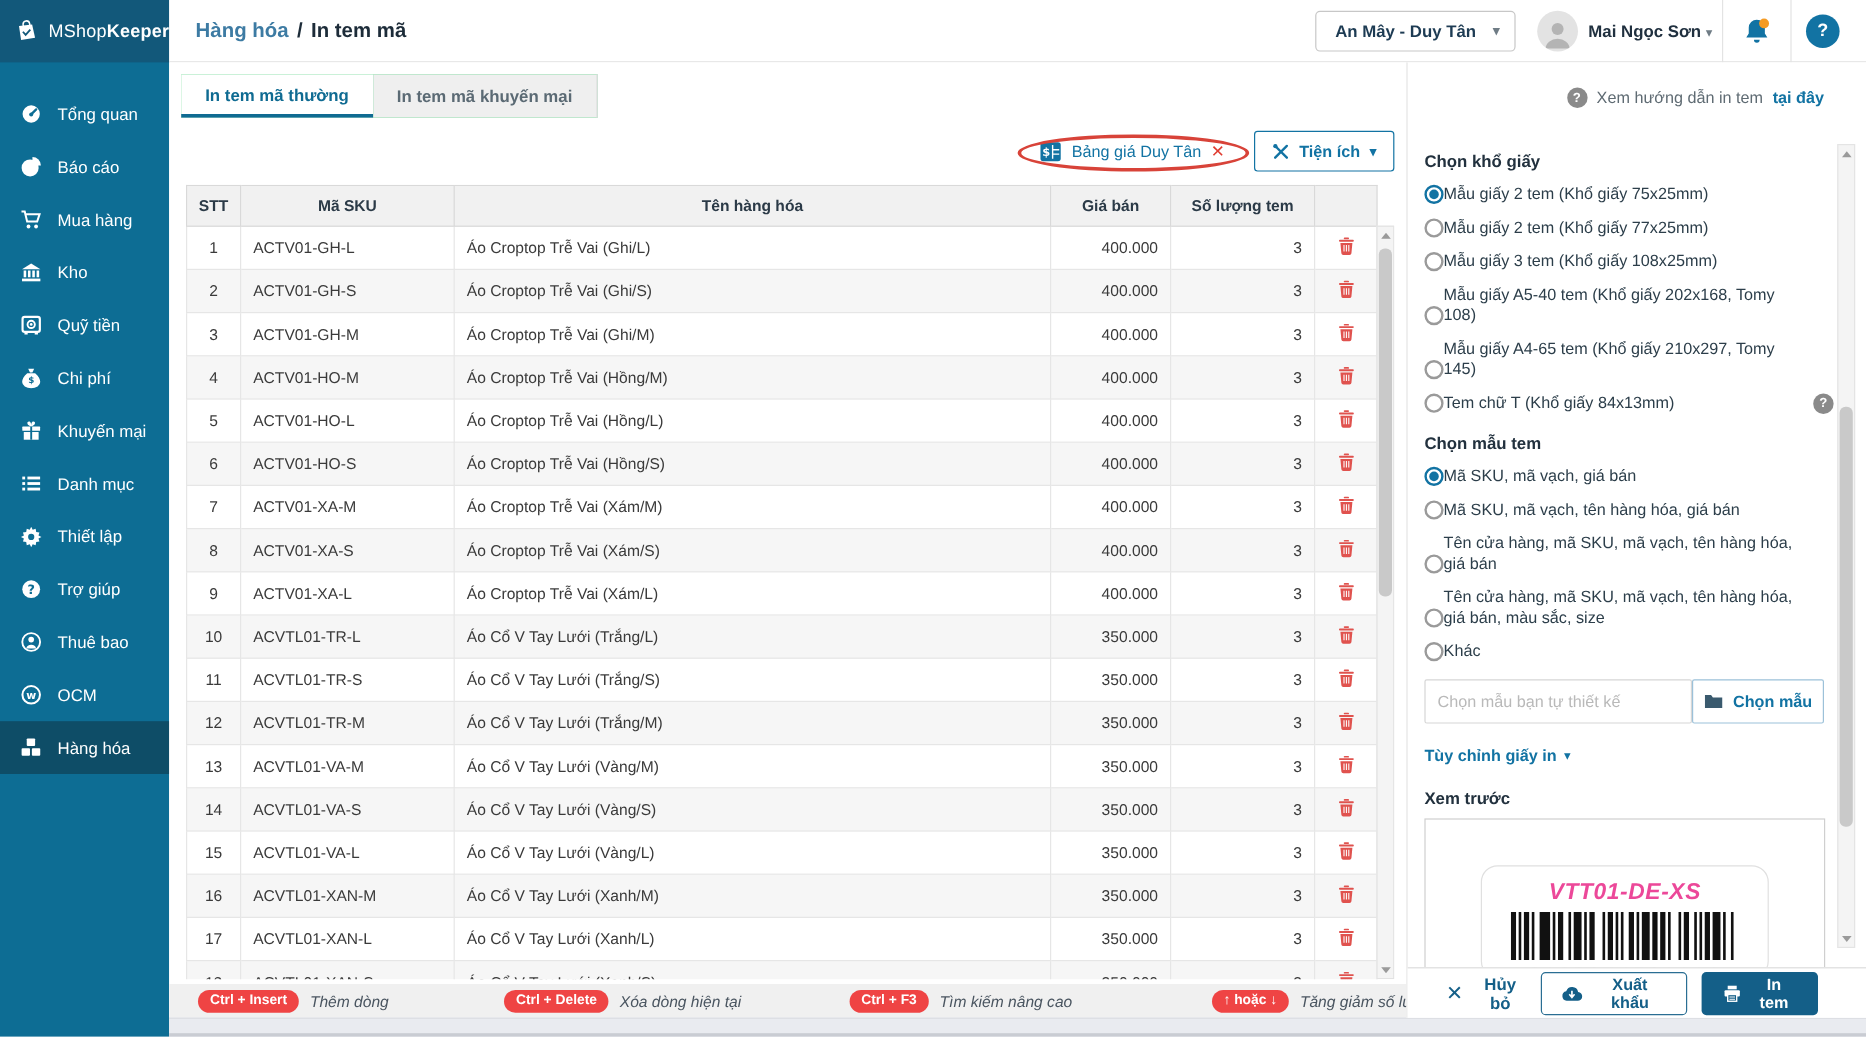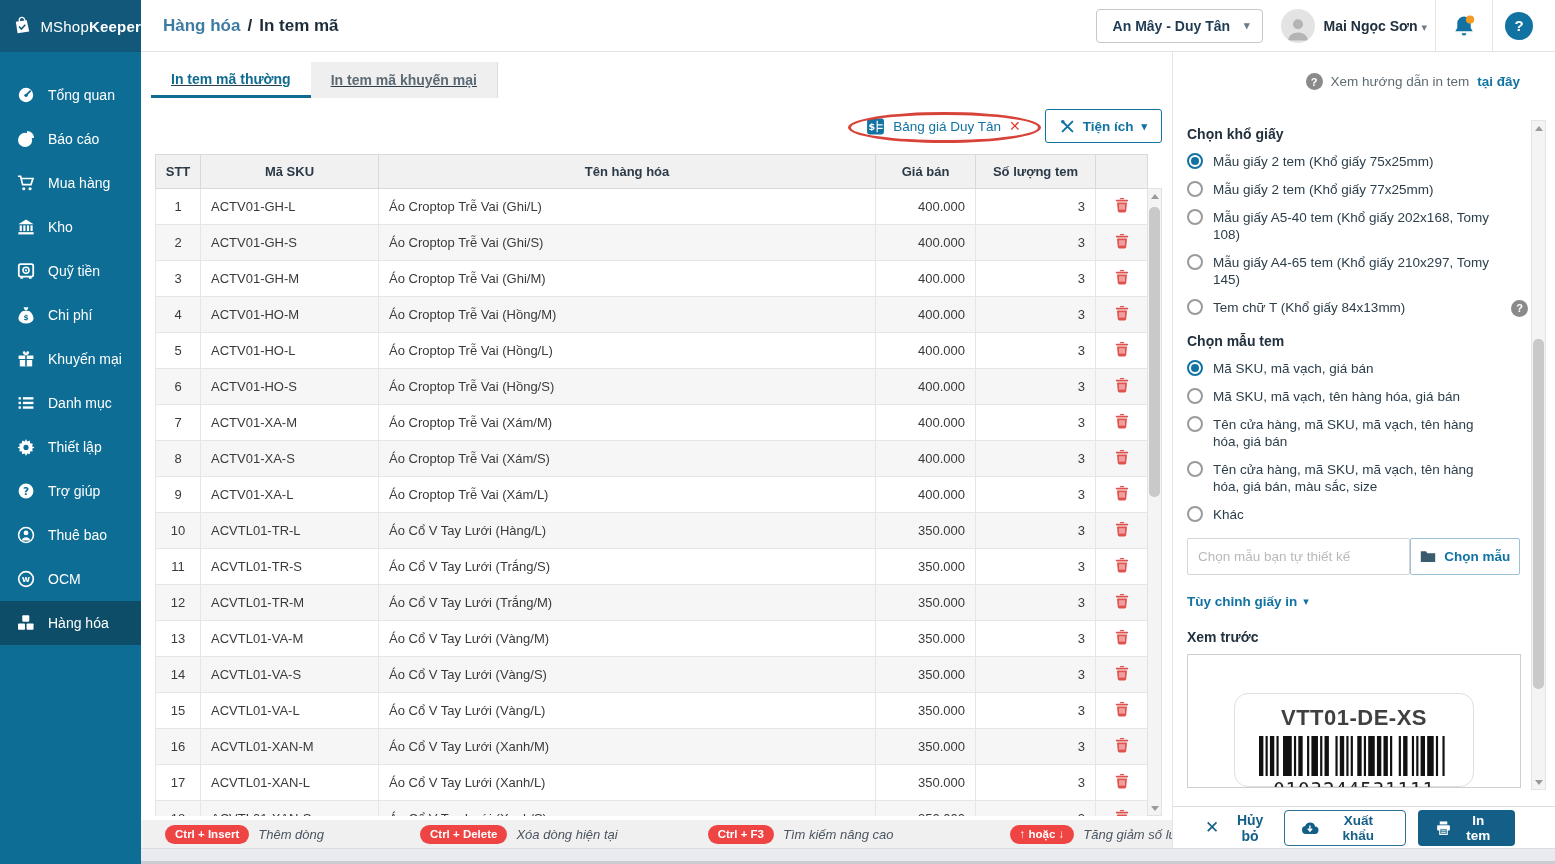--- a/index.html
+++ b/index.html
@@ -33,21 +33,21 @@
   .user-name { font-size:14px; font-weight:bold; color:#20303f; margin-right:8px; cursor:pointer; }
   .tb-div { width:1px; height:52px; background:#e3e3e3; margin:0 0; }
   .bell-wrap { width:56px; display:flex; justify-content:center; position:relative; cursor:pointer; }
   .help-btn { width:52px; display:flex; justify-content:center; }
   .help-circle { width:28px; height:28px; border-radius:50%; background:#1273a3; color:#fff; font-weight:bold; font-size:15px; display:flex; align-items:center; justify-content:center; cursor:pointer; }
 
   .body { flex:1; display:flex; min-height:0; }
 
   
   .main { width:1031px; flex:0 0 1031px; display:flex; flex-direction:column; background:#fff; }
-  .tabs { display:flex; margin:10px 0 0 10px; background:#22c55e; width:max-content;text-decoration:underline; }
+  .tabs { display:flex; margin:10px 0 0 10px; background:#22c55e; width:max-content; }
   .tab { height:36px; padding:0 20px; display:flex; align-items:center; font-size:14px; font-weight:bold; color:#5b6a74; cursor:pointer; background:#efefef; border-right:1px solid #dcdcdc; }
   .tab.active { background:#fff; color:#0f6b92; border-bottom:3px solid #0f6b92; border-right:none; }
   .toolbar { height:56px; display:flex; align-items:center; justify-content:flex-end; padding-right:10px; gap:10px; }
   .pricechip-wrap { position:relative; padding:6px 14px; }
   .annotation-ellipse { position:absolute; left:-4px; top:1px; right:-6px; bottom:-1px; border:3px solid #d84339; border-radius:50%; pointer-events:none; }
   .pricechip { display:flex; align-items:center; gap:8px; cursor:pointer; }
   .pricechip-label { color:#1273a3; font-size:13.5px; }
   .chip-x { color:#e03c31; font-weight:bold; font-size:14px; cursor:pointer; }
   .util-btn { height:34px; border:1px solid #1273a3; border-radius:3px; background:#fff; display:flex; align-items:center; gap:8px; padding:0 14px; color:#1273a3; font-size:13.5px; font-weight:bold; cursor:pointer; }
 
@@ -72,34 +72,34 @@
   .sc-desc { font-style:italic; font-size:13px; color:#4a5560; white-space:nowrap; }
 
   
   .panel { width:383px; flex:0 0 383px; background:#fff; border-left:1px solid #e5e5e5; position:relative; }
   .panel-content { height:754px; overflow:hidden; padding:0 35px 0 14px; position:relative; }
   .guide-row { display:flex; justify-content:flex-end; align-items:center; gap:8px; margin-top:21px; font-size:13.5px; color:#5f6b73; }
   .q-circle { width:17px; height:17px; border-radius:50%; background:#8a8a8a; color:#fff; font-size:11px; font-weight:bold; display:flex; align-items:center; justify-content:center; flex:0 0 17px; }
   .guide-link { color:#1273a3; font-weight:bold; cursor:pointer; }
   .panel-title { font-size:14px; font-weight:bold; color:#22313e; }
   .t1 { margin-top:36px; } .t2 { margin-top:17px; }
-  .opt { display:flex; align-items:flex-start; gap:10px; margin-top:11px; font-size:13.5px; color:#2c3e4a; cursor:pointer; position:relative; line-height:17px; padding-right:20px; }
+  .opt { display:flex; align-items:flex-end; gap:0; margin-top:11px; font-size:13.5px; color:#2c3e4a; cursor:pointer; position:relative; line-height:17px; padding-right:20px; }
   .radio { width:16px; height:16px; border-radius:50%; border:2px solid #9a9a9a; flex:0 0 16px; position:relative; background:#fff; margin-top:0px; }
   .radio.checked { border-color:#1273a3; }
   .radio.checked::after { content:""; position:absolute; left:2px; top:2px; width:8px; height:8px; border-radius:50%; background:#1273a3; }
   .opt .q-circle { position:absolute; right:-8px; top:1px; }
   .custom-row { display:flex; margin-top:15px; }
   .custom-input { width:224px; height:37px; border:1px solid #d6d6d6; border-radius:2px; padding:0 10px; font-size:13.5px; color:#333; font-family:inherit; }
   .custom-input::placeholder { color:#b9b9b9; }
   .choose-btn { width:110px; height:37px; border:1px solid #9cc1d9; border-radius:2px; background:#fff; color:#1273a3; font-size:13.5px; font-weight:bold; display:flex; align-items:center; justify-content:center; gap:8px; cursor:pointer; }
   .customize-link { margin-top:19px; color:#1273a3; font-size:13.5px; font-weight:bold; display:flex; align-items:center; gap:6px; cursor:pointer; width:max-content; }
   .preview-title { margin-top:20px; font-size:14px; font-weight:bold; color:#22313e; }
   .preview-box { margin-top:9px; width:334px; height:134px; border:1px solid #cfcfcf; overflow:hidden; display:flex; justify-content:center; }
   .label-chip { margin-top:38px; width:240px; border:1px solid #e0e0e0; border-radius:14px; text-align:center; padding-top:11px; background:#fff; }
-  .chip-sku { font-size:22px; font-weight:bold; color:#404040; letter-spacing:.5px; }
+  .chip-sku { font-size:19px; font-weight:bold; color:#ec4899; letter-spacing:.5px;font-style:italic; }
   .chip-digits { font-family:"DejaVu Sans Mono",monospace; font-size:19px; color:#222; letter-spacing:1px; margin-top:-2px; }
   .panel-scroll { position:absolute; top:68px; right:9px; bottom:58px; width:15px; background:#f4f4f4; border:1px solid #e4e4e4; }
   .panel-footer { position:absolute; left:0; right:0; bottom:0; height:42px; background:#fff; border-top:1px solid #ddd; display:flex; align-items:center; padding:0 40px 0 32px; gap:12px; }
   .cancel-link { display:flex; align-items:center; gap:9px; color:#145f88; font-size:14px; font-weight:bold; cursor:pointer; margin-right:auto; background:none; border:none; font-family:inherit; }
   .export-btn { height:36px; border:1px solid #2a6e93; border-radius:4px; background:#fff; color:#145f88; font-size:13.5px; font-weight:bold; display:flex; align-items:center; gap:9px; padding:0 16px; cursor:pointer; font-family:inherit; }
   .print-btn { height:36px; border:none; border-radius:4px; background:#145f88; color:#fff; font-size:13.5px; font-weight:bold; display:flex; align-items:center; gap:9px; padding:0 18px; cursor:pointer; font-family:inherit; }
 
   .bottom-strip { height:16px; background:#e9ebf0; border-top:1px solid #dadce2; border-bottom:3px solid #c9ccd3; }
 </style>
 </head>
@@ -473,21 +473,21 @@
                         <rect x="0.8" y="2.8" width="12.4" height="1.6" rx="0.8" fill="#e0524e"></rect>
                         <rect x="4.8" y="0.9" width="4.4" height="1.4" rx="0.7" fill="#e0524e"></rect>
                         <path d="M2 5.4 h10 l-0.8 8.6 a1.6 1.6 0 0 1 -1.6 1.4 h-5.2 a1.6 1.6 0 0 1 -1.6 -1.4 Z" fill="#e0524e"></path>
                         <path d="M5 7.2 v5.4 M7 7.2 v5.4 M9 7.2 v5.4" stroke="#fff" stroke-width="0.9"></path>
                       </svg>
                     </button></td>
                 </tr>
                 <tr class="alt">
                   <td class="c">10</td>
                   <td>ACVTL01-TR-L</td>
-                  <td>Áo Cổ V Tay Lưới (Hàng/L)</td>
+                  <td>Áo Cổ V Tay Lưới (Trắng/L)</td>
                   <td class="r">350.000</td>
                   <td class="r">3</td>
                   <td class="c"><button class="del-btn">
                       <svg width="14" height="16" viewBox="0 0 14 16">
                         <rect x="0.8" y="2.8" width="12.4" height="1.6" rx="0.8" fill="#e0524e"></rect>
                         <rect x="4.8" y="0.9" width="4.4" height="1.4" rx="0.7" fill="#e0524e"></rect>
                         <path d="M2 5.4 h10 l-0.8 8.6 a1.6 1.6 0 0 1 -1.6 1.4 h-5.2 a1.6 1.6 0 0 1 -1.6 -1.4 Z" fill="#e0524e"></path>
                         <path d="M5 7.2 v5.4 M7 7.2 v5.4 M9 7.2 v5.4" stroke="#fff" stroke-width="0.9"></path>
                       </svg>
                     </button></td>
@@ -655,20 +655,24 @@
 
           <div class="panel-title t1">Chọn khổ giấy</div>
           <div id="paper-options">
               <div class="opt">
                 <span class="radio checked"></span>
                 <span class="opt-label">Mẫu giấy 2 tem (Khổ giấy 75x25mm)</span>
               </div>
               <div class="opt">
                 <span class="radio"></span>
                 <span class="opt-label">Mẫu giấy 2 tem (Khổ giấy 77x25mm)</span>
+              </div>
+              <div class="opt">
+                <span class="radio"></span>
+                <span class="opt-label">Mẫu giấy 3 tem (Khổ giấy 108x25mm)</span>
               </div>
               <div class="opt">
                 <span class="radio"></span>
                 <span class="opt-label">Mẫu giấy A5-40 tem (Khổ giấy 202x168, Tomy 108)</span>
               </div>
               <div class="opt">
                 <span class="radio"></span>
                 <span class="opt-label">Mẫu giấy A4-65 tem (Khổ giấy 210x297, Tomy 145)</span>
               </div>
               <div class="opt">

